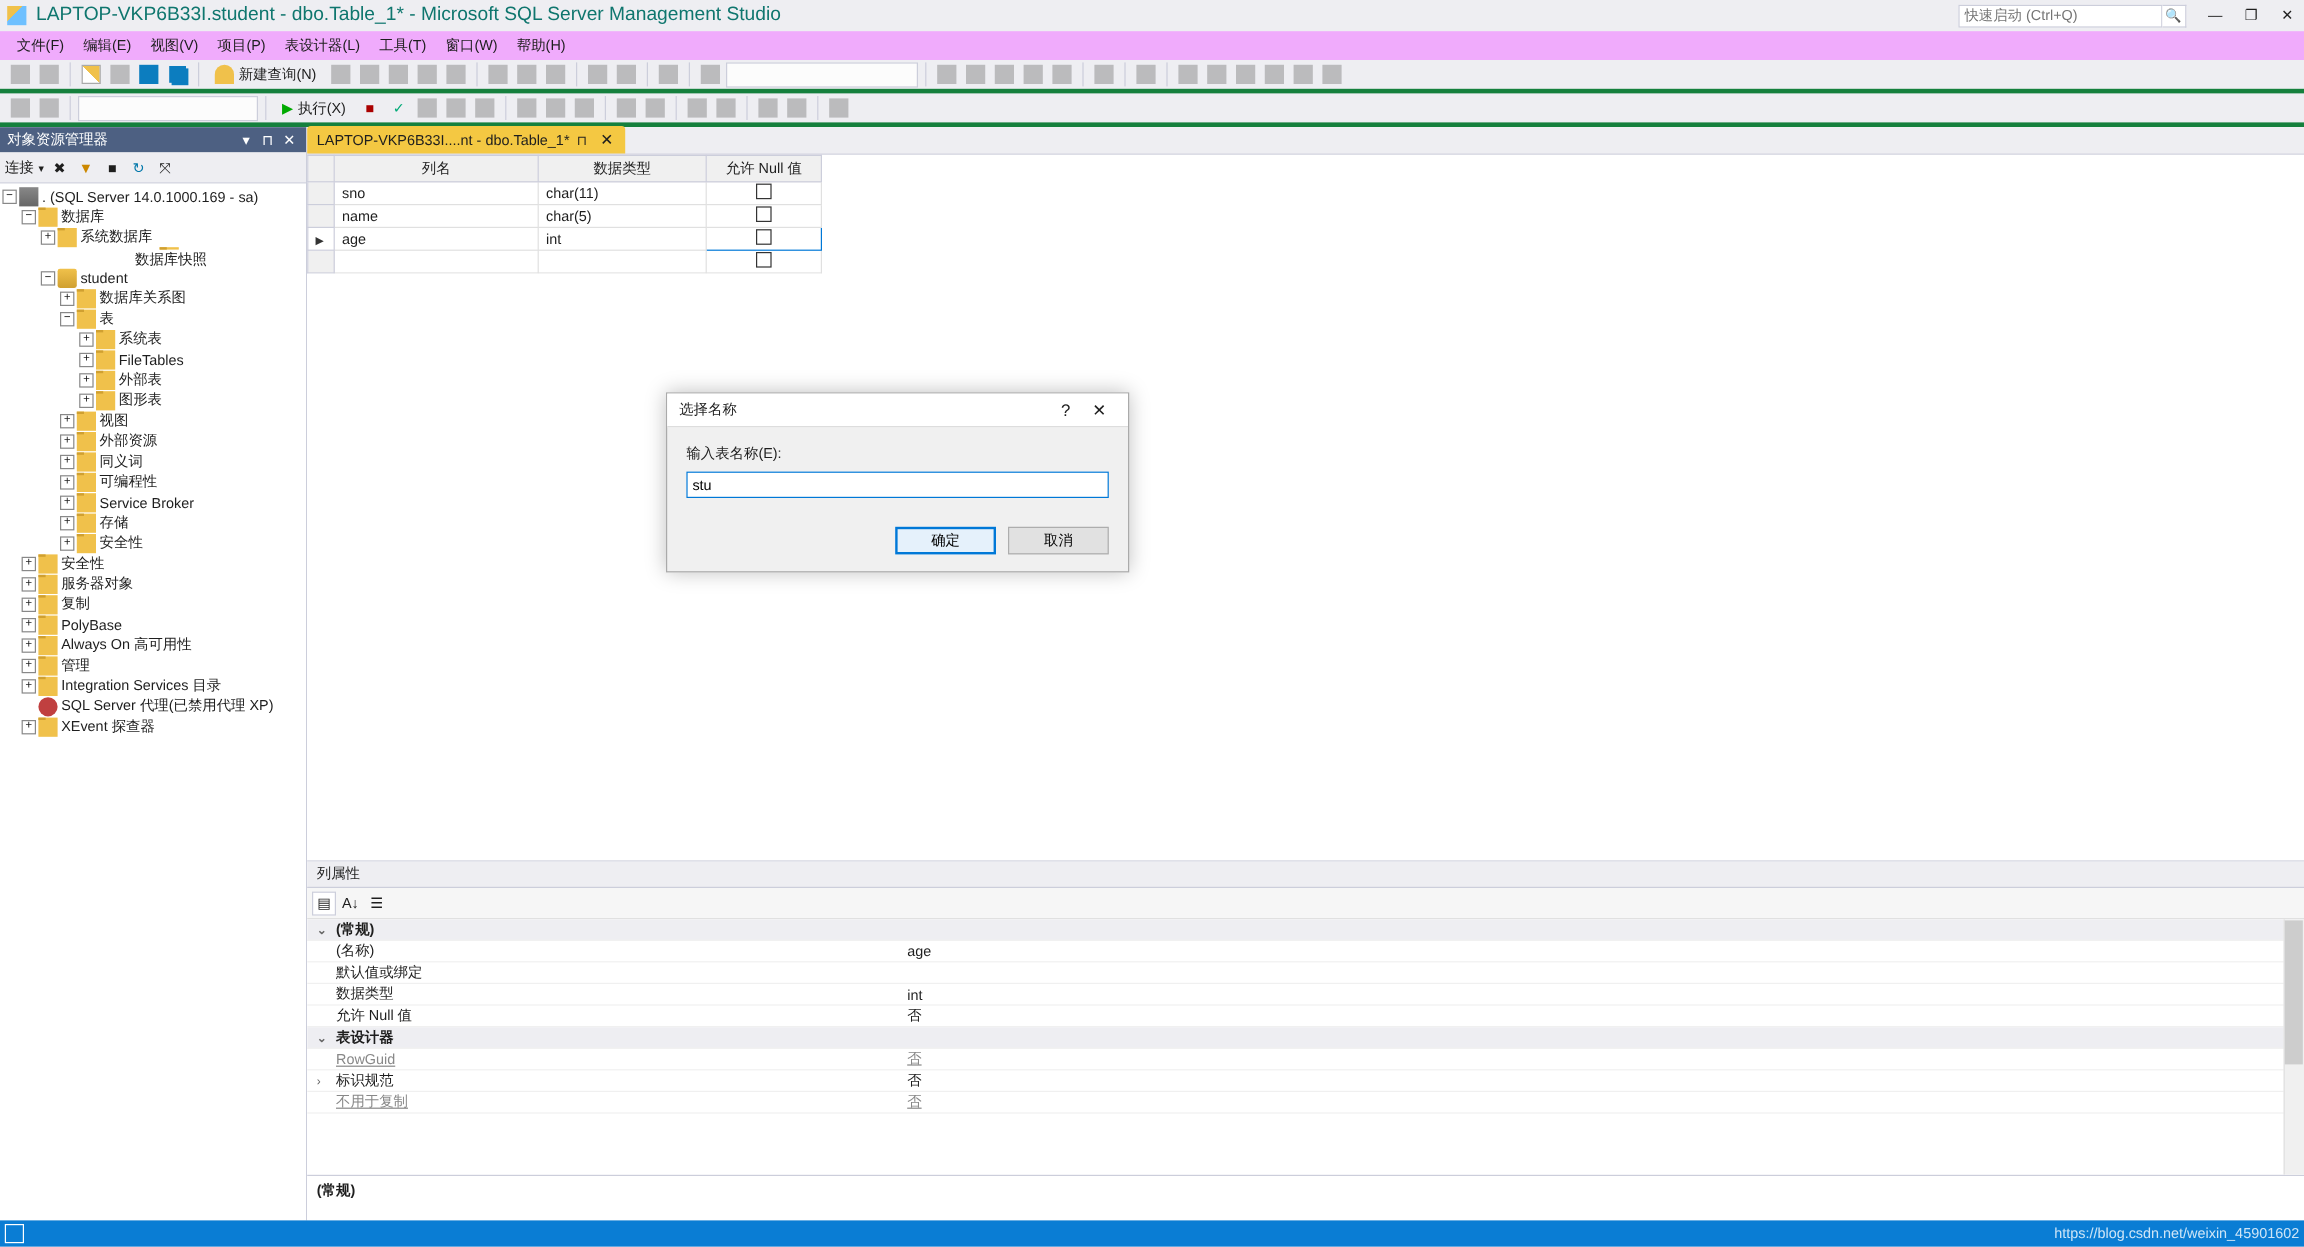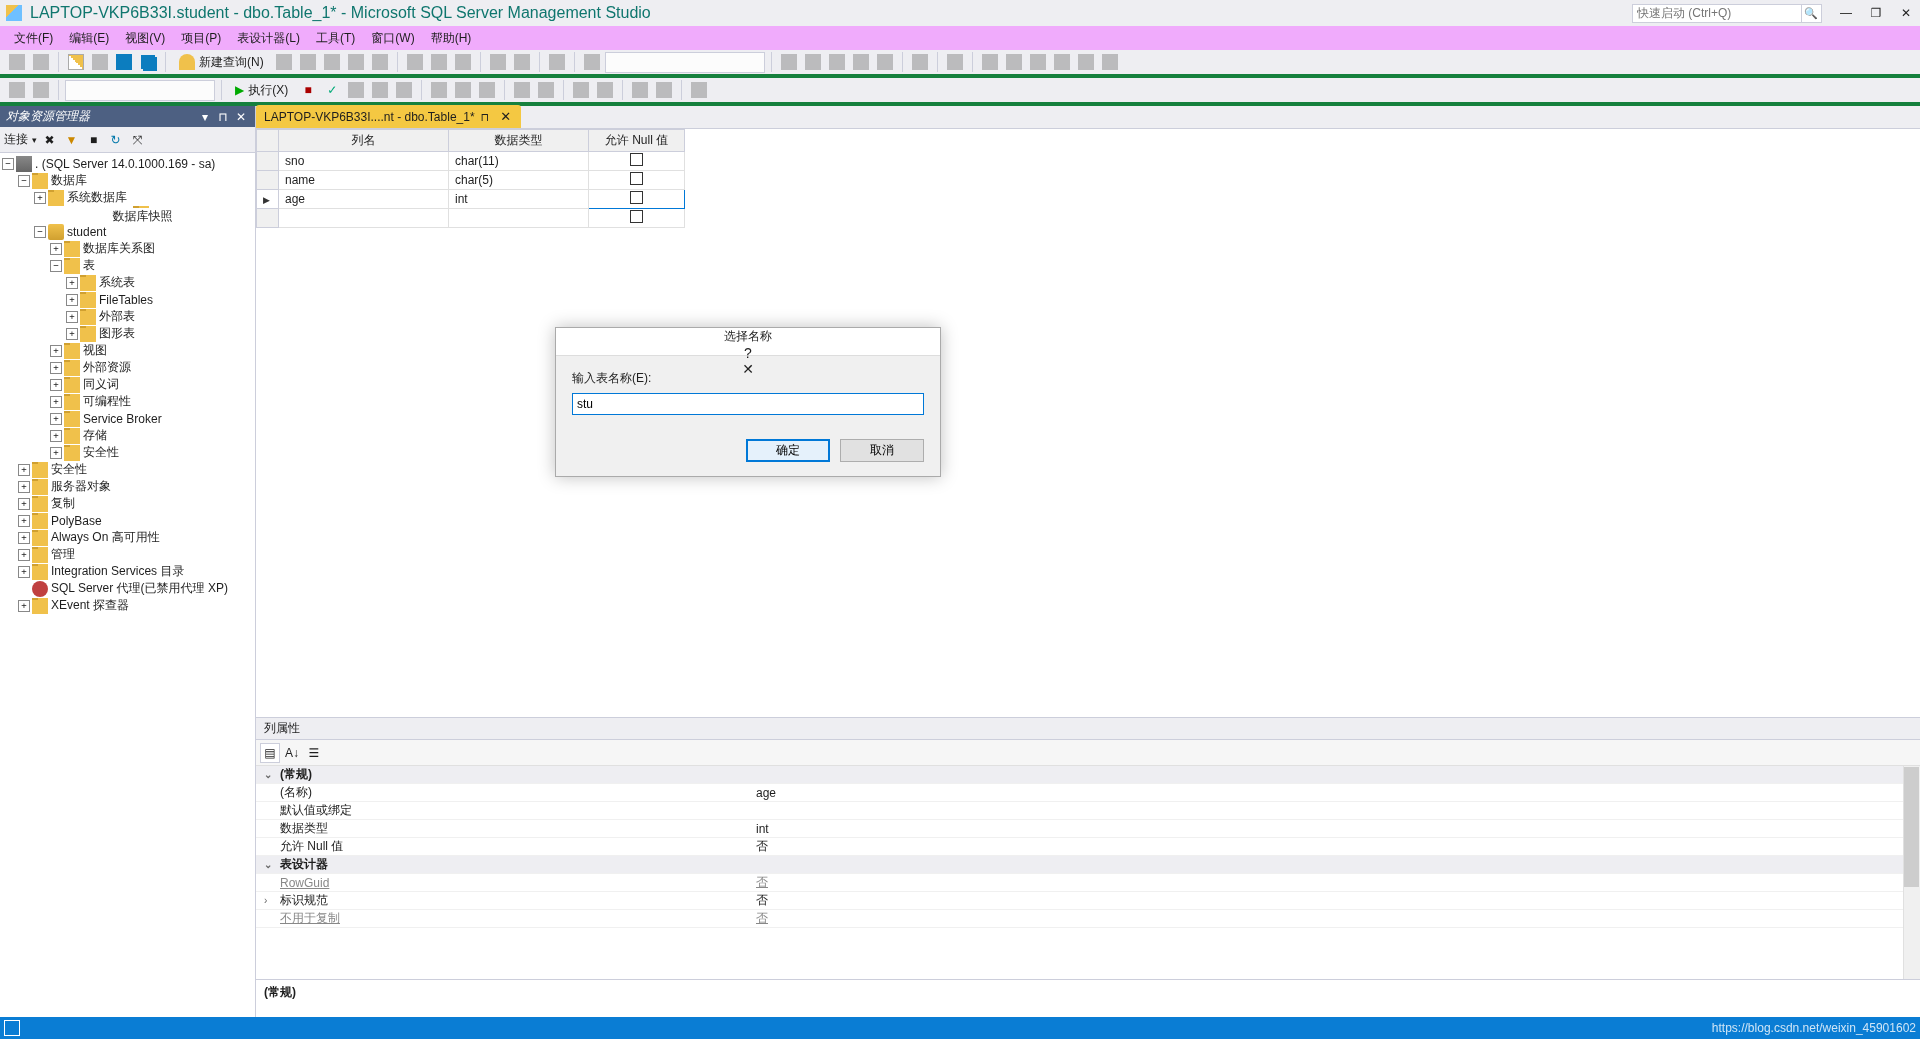--- a/index.html
+++ b/index.html
@@ -32,21 +32,21 @@
 .ico-new { background: linear-gradient(45deg,#fff 50%,#f0c14b 50%); border:1px solid #aaa; }
 .ico-db { background: #f0c14b; border-radius: 50% 50% 0 0; }
 .ico-generic { background: #888; opacity: 0.5; }
 
 
 .content { flex: 1; display: flex; min-height: 0; }
 
 
 .object-explorer { width: 256px; display: flex; flex-direction: column; background: #f5f5f5; border-right: 1px solid #cccedb; }
 .panel-header { height: 21px; background: #4d6082; color: #fff; display: flex; align-items: center; padding: 0 6px; font-size: 12px; }
-.panel-header .ph-title { flex: 1; font-style: italic; }
+.panel-header .ph-title { flex: 1; }
 .panel-header .ph-btn { width: 16px; height: 16px; display: flex; align-items: center; justify-content: center; cursor: pointer; color:#fff; margin-left:2px; }
 .oe-toolbar { height: 26px; background: #eeeef2; display: flex; align-items: center; padding: 0 4px; gap: 4px; border-bottom: 1px solid #cccedb; }
 .oe-toolbar .conn-label { font-size: 12px; }
 .tree { flex: 1; background: #fff; overflow: auto; padding: 2px 0; }
 .tree-node { display: flex; align-items: center; height: 17px; padding-right: 4px; cursor: pointer; white-space: nowrap; }
 .tn-exp { width: 12px; height: 12px; border: 1px solid #888; background: #fff; margin-right: 2px; display: flex; align-items: center; justify-content: center; font-size: 9px; line-height: 1; font-family: monospace; }
 .tn-noexp { width: 12px; height: 12px; margin-right: 2px; }
 .tn-icon { width: 16px; height: 16px; margin-right: 3px; display: inline-block; }
 .tn-folder { background: #f0c14b; }
 .tn-folder::before { content: ''; display:block; width:6px; height:2px; background:#d0a030; }
@@ -88,21 +88,21 @@
 .cp-row .cp-key { width: 500px; padding-left: 24px; font-size:12px; }
 .cp-row .cp-val { flex: 1; font-size:12px; }
 .cp-row.group { background: #eeeef2; font-weight: bold; }
 .cp-row.group .cp-key { padding-left: 8px; }
 .cp-row .exp { display:inline-block; width:12px; margin-right:4px; color:#666; font-size:10px;}
 .cp-row.grayed { color: #888; text-decoration: underline; }
 .cp-summary { height: 38px; border-top: 1px solid #cccedb; padding: 4px 8px; font-weight: bold; font-size:12px;}
 
 
 .dialog-overlay { position: absolute; left: 555px; top: 327px; width: 386px; background: #f0f0f0; border: 1px solid #aaa; box-shadow: 0 0 16px rgba(0,0,0,0.25); z-index: 1000; }
-.dialog-title { height: 28px; background: #fff; display: flex; align-items: center; padding: 0 10px; border-bottom: 1px solid #ddd; flex-direction: column; }
+.dialog-title { height: 28px; background: #fff; display: flex; align-items: center; padding: 0 10px; border-bottom: 1px solid #ddd; }
 .dialog-title .dt-text { flex: 1; font-size: 12px; }
 .dialog-title .dt-btn { width: 28px; height: 20px; display: flex; align-items: center; justify-content: center; font-size: 14px; cursor: pointer; }
 .dialog-body { padding: 14px 16px; }
 .dialog-body .dlg-label { font-size: 12px; margin-bottom: 6px; }
 .dialog-body input { width: 100%; height: 22px; border: 1px solid #0078d7; padding: 0 4px; font-size: 12px; outline:none;}
 .dialog-buttons { display: flex; justify-content: flex-end; gap: 10px; padding: 10px 16px 14px; }
 .dialog-buttons button { width: 84px; height: 23px; border: 1px solid #adadad; background: #e1e1e1; font-size: 12px; cursor: pointer; }
 .dialog-buttons button.primary { border: 2px solid #0078d7; background: #e5f1fb; }
 
 

